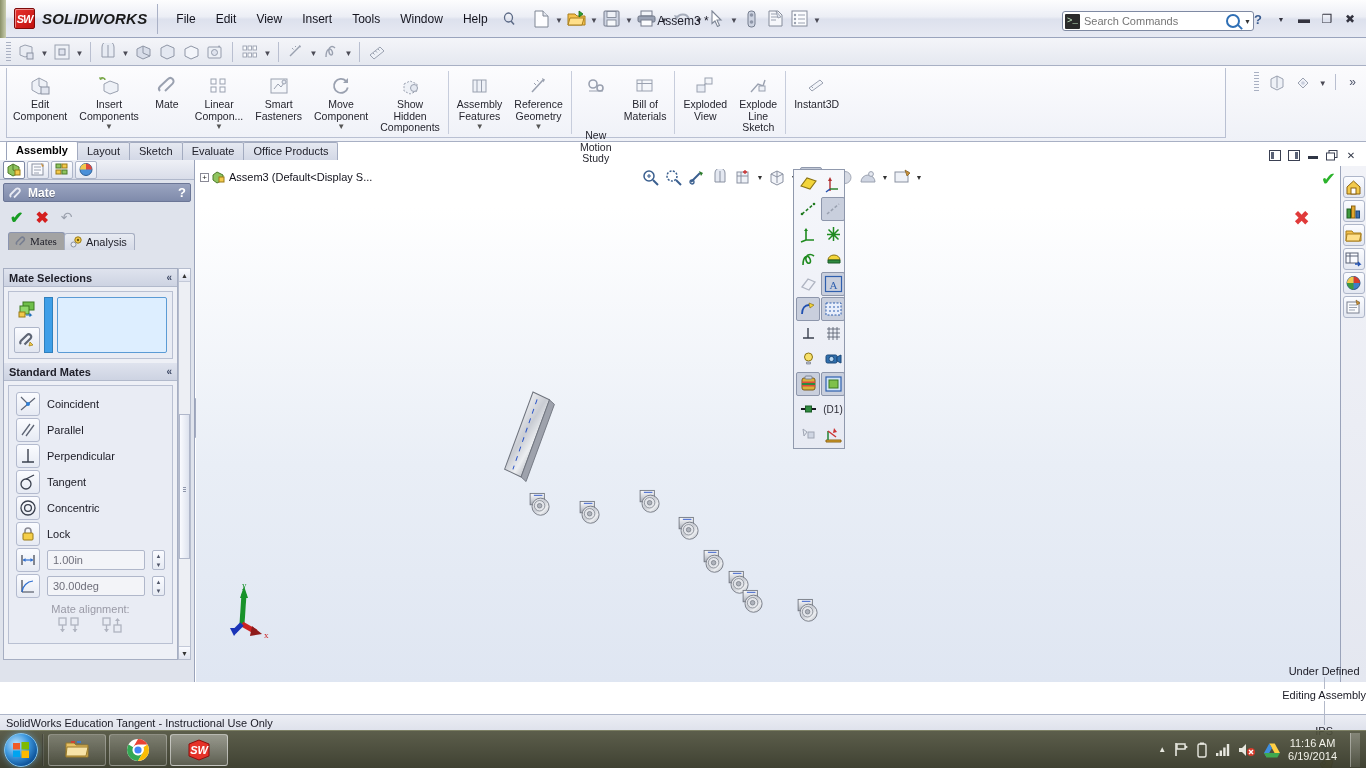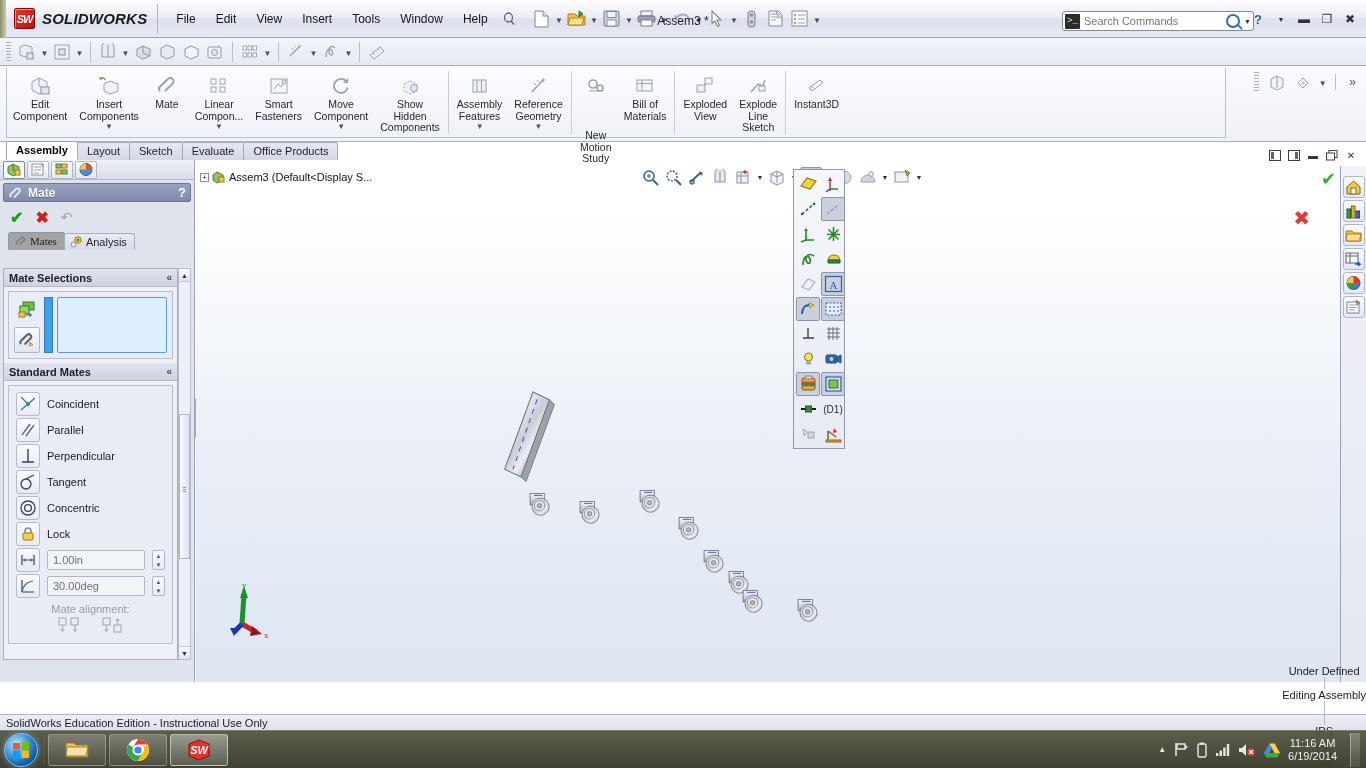--- a/index.html
+++ b/index.html
@@ -1389,21 +1389,21 @@
       <svg width="17" height="16" viewBox="0 0 17 16">
           <rect x="2" y="3" width="12" height="11" fill="#fbfcfe" stroke="#7a8090"></rect>
           <path d="M4 6h8M4 8.5h8M4 11h6" stroke="#9aa1b0"></path>
           <path d="M11 1l4 3-3 2z" fill="#c9903a" stroke="#7d5a1b" stroke-width=".6"></path>
         </svg>
     </div>
   </div>
 
 
   <div class="statusbar">
-    <span>SolidWorks Education Edition - Instructional Use Only</span>
+    <span>SolidWorks Education Tangent - Instructional Use Only</span>
     <div class="sb-right">
       <span>Under Defined</span>
       <span class="sb-sep"></span>
       <span>Editing Assembly</span>
       <span class="sb-sep"></span>
       <span class="sb-sep"></span>
       <span>IPS</span>
       <span style="margin:0 8px;font-size:7px;color:#444;">▲</span>
       <span class="sb-help">?</span>
       <span style="margin:0 10px 0 14px;">

